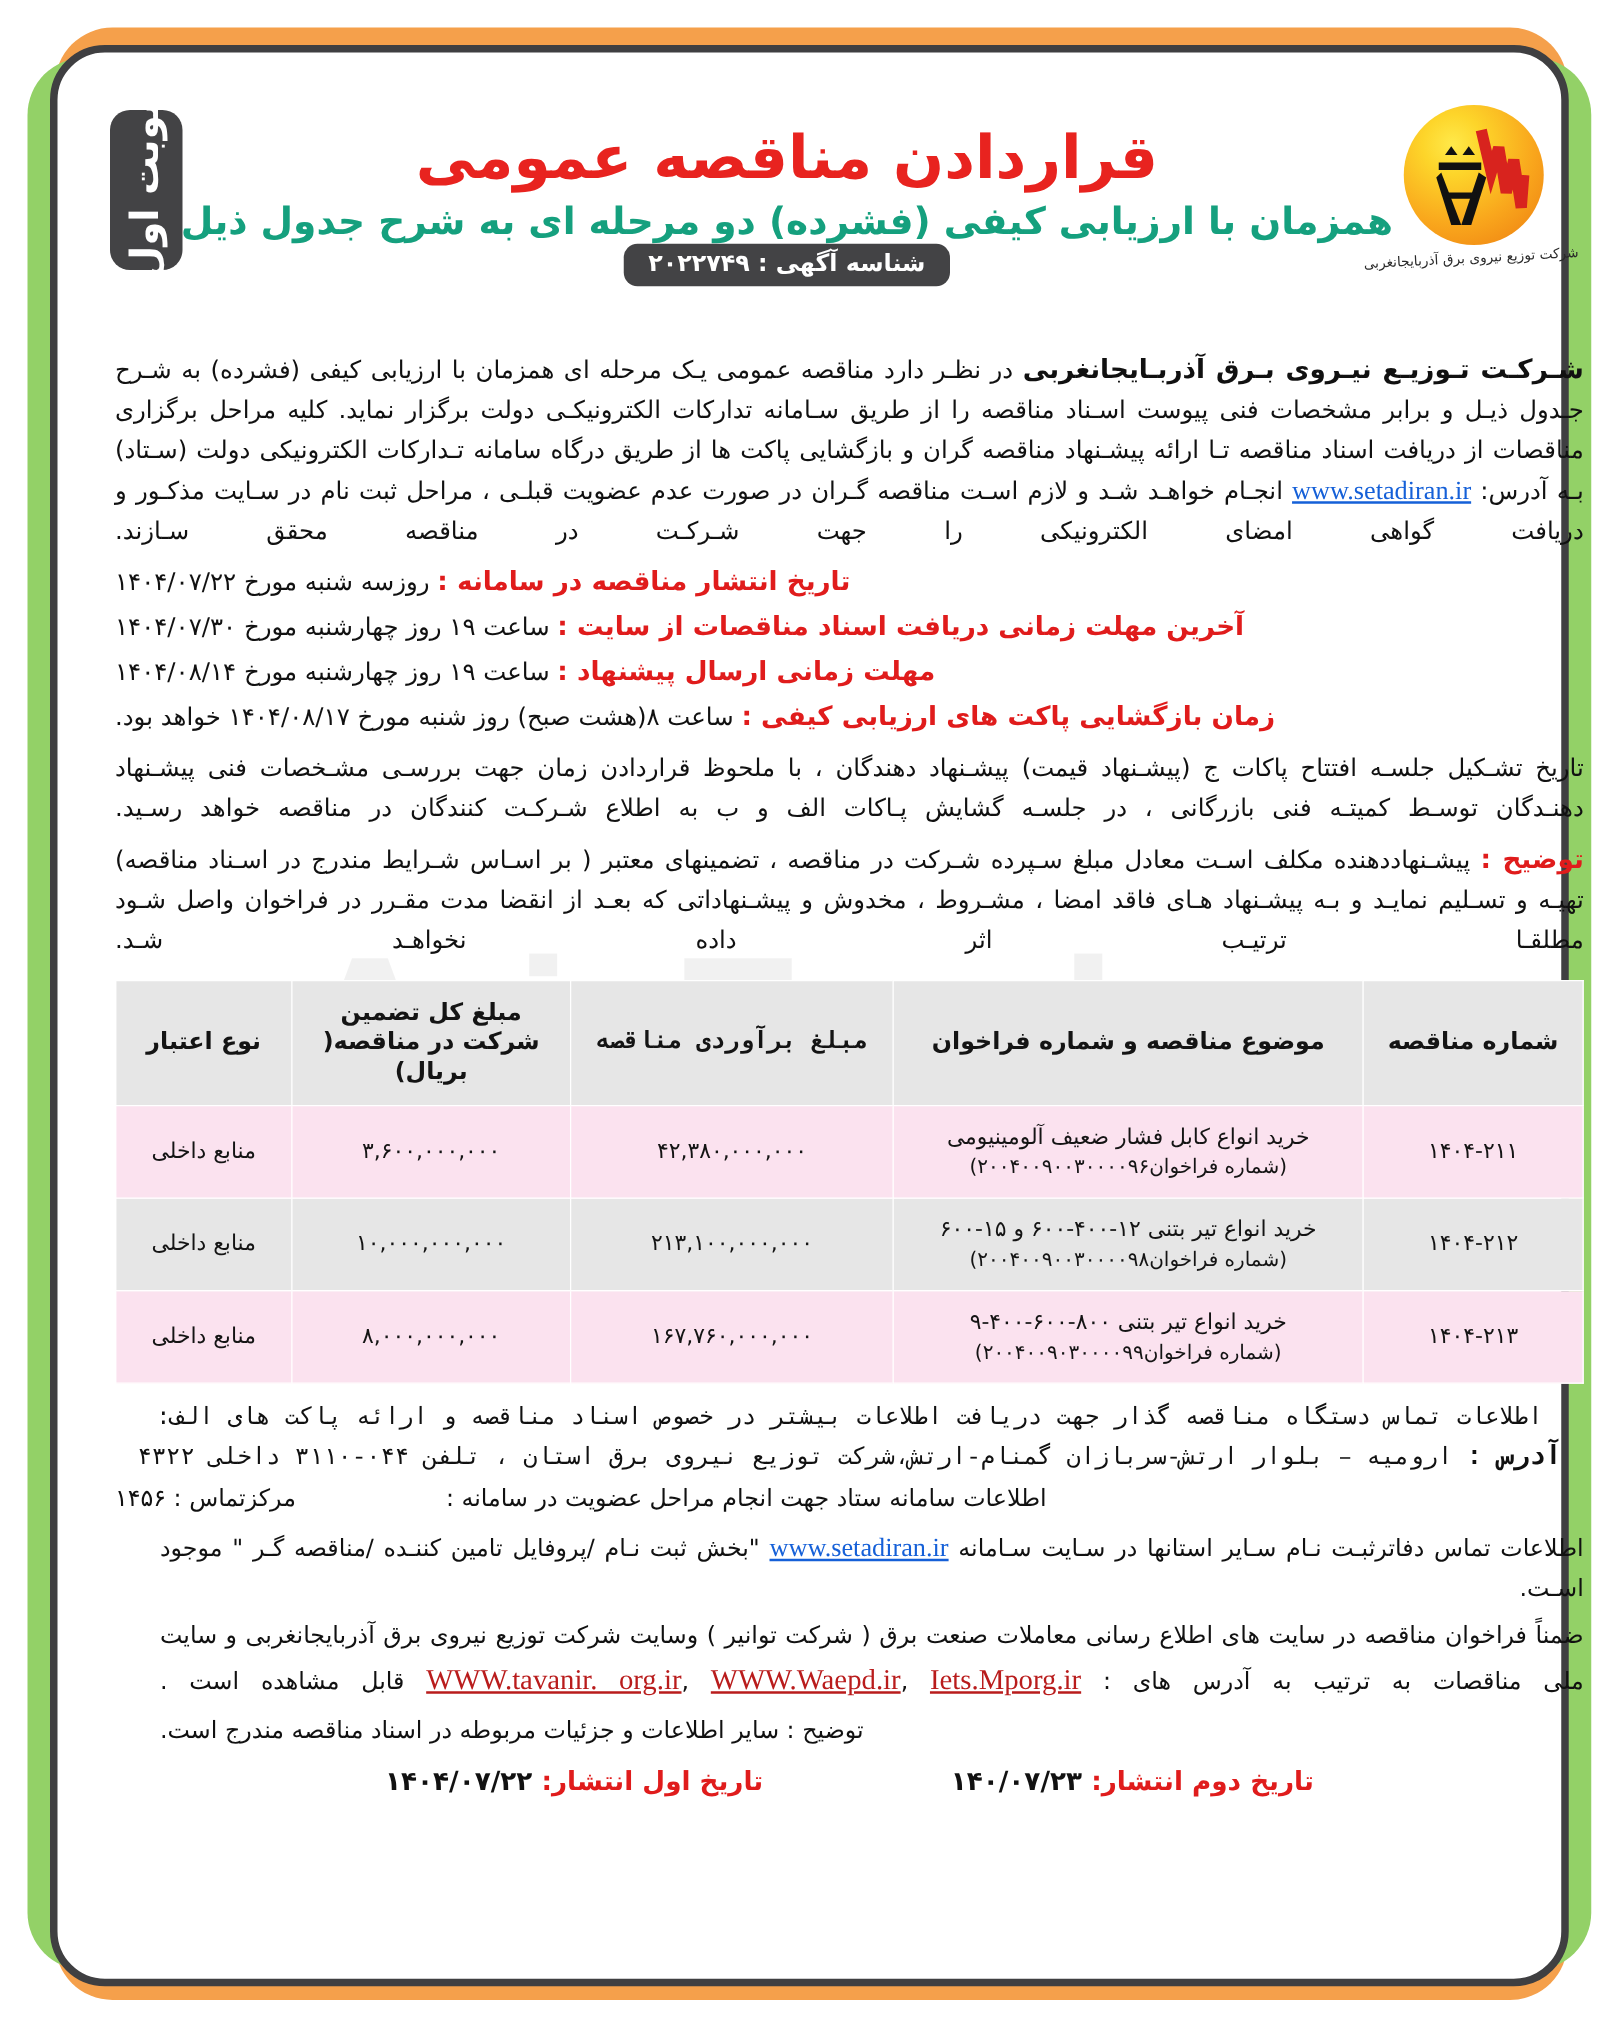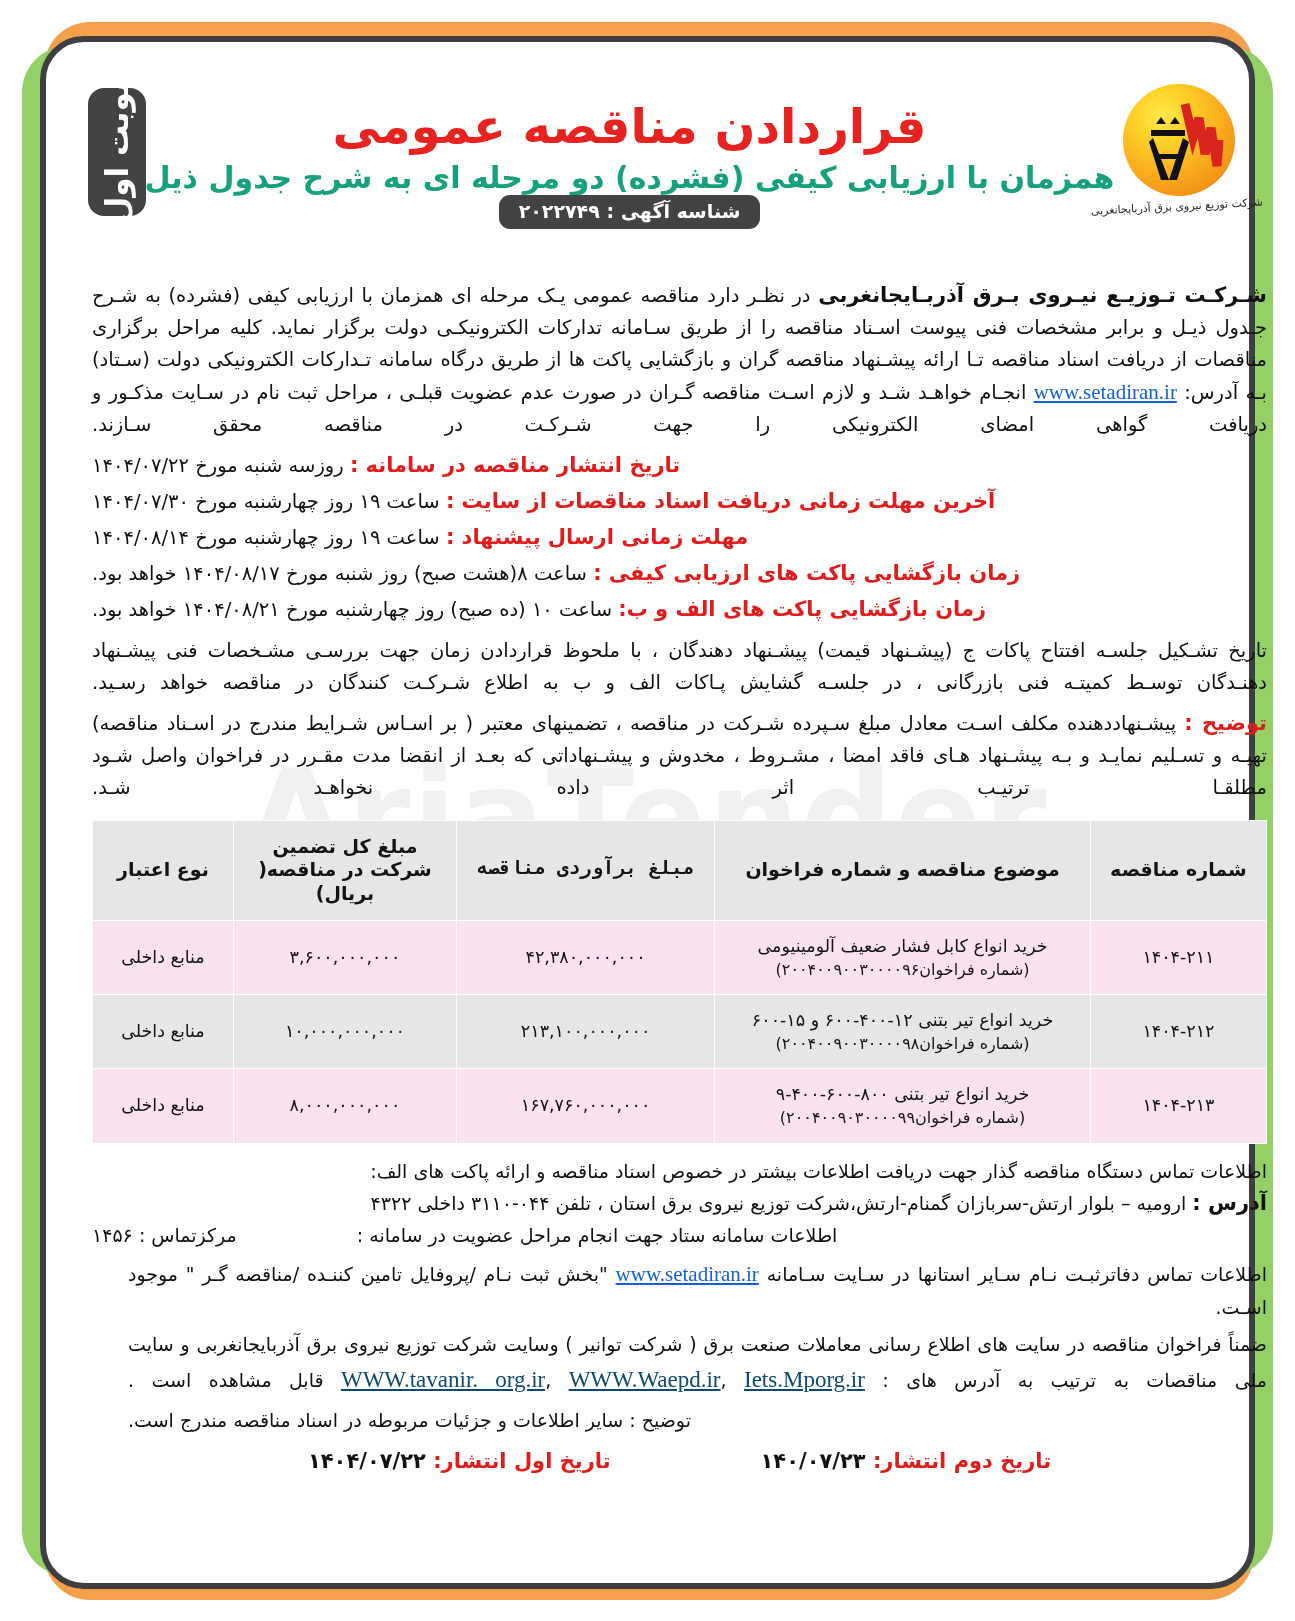--- a/index.html
+++ b/index.html
@@ -177,21 +177,21 @@
     font-weight: bold;
     font-size: 21px;
   }
   .link {
     color: #1560d8;
     text-decoration: underline;
     font-family: "Liberation Serif", serif;
     font-size: 21px;
   }
   .link-serif {
-    color: #0c4a6e;
+    color: #b91c1c;
     font-family: "Liberation Serif", serif;
     font-size: 23px;
   }
 
   
   .date-line {
     font-size: 19.5px;
     line-height: 1.72;
     color: #111111;
     text-align: left;
@@ -253,21 +253,21 @@
   .col-credit { width: 12%; }
   .subj-line2 { font-size: 16px; }
 
   
   .contact {
     margin-top: 12px;
     font-size: 19px;
     line-height: 1.62;
     color: #111111;
   }
-  .contact .row-r { text-align: right; }
+  .contact .row-r { text-align: center; font-family: Liberation Mono, monospace; }
   .contact .lbl-b { font-weight: bold; font-size: 21px; }
   .contact .row-split {
     display: flex;
     justify-content: flex-end;
     gap: 120px;
     direction: rtl;
   }
 
   .tail {
     margin-top: 6px;
@@ -351,24 +351,20 @@
           <span class="lbl">آخرین مهلت زمانی دریافت اسناد مناقصات از سایت :</span>
           <span>ساعت ۱۹ روز چهارشنبه  مورخ ۱۴۰۴/۰۷/۳۰</span>
         </div>
         <div class="date-line">
           <span class="lbl">مهلت زمانی ارسال پیشنهاد :</span>
           <span>ساعت ۱۹  روز چهارشنبه مورخ ۱۴۰۴/۰۸/۱۴</span>
         </div>
         <div class="date-line">
           <span class="lbl">زمان بازگشایی پاکت های ارزیابی کیفی :</span>
           <span>ساعت ۸(هشت  صبح) روز شنبه مورخ ۱۴۰۴/۰۸/۱۷  خواهد بود.</span>
-        </div>
-        <div class="date-line">
-          <span class="lbl">زمان بازگشایی پاکت های الف و ب:</span>
-          <span>ساعت ۱۰ (ده صبح) روز  چهارشنبه مورخ ۱۴۰۴/۰۸/۲۱  خواهد بود.</span>
         </div>
       </div>
 
       <div class="para">تاریخ تشـکیل جلسـه افتتاح پاکات ج (پیشـنهاد قیمت) پیشـنهاد دهندگان ، با ملحوظ قراردادن زمان جهت بررسـی مشـخصات فنی پیشـنهاد دهنـدگان توسـط کمیتـه فنی بازرگانی ، در جلسـه گشایش پـاکات الف و ب به اطلاع شـرکـت کنندگان در مناقصه خواهد رسـید.</div>
 
       <div class="para">
         <span class="lbl-red">توضیح :</span>
         <span>پیشـنهاددهنده مکلف اسـت معادل مبلغ سـپرده شـرکت در مناقصه ، تضمینهای معتبر ( بر اسـاس شـرایط مندرج در اسـناد مناقصه) تهیـه و تسـلیم نمایـد و بـه پیشـنهاد هـای فاقد امضا ، مشـروط ، مخدوش و پیشـنهاداتی که بعـد از انقضا مدت مقـرر در فراخوان واصل شـود مطلقـا ترتیـب اثر داده نخواهـد شـد.</span>
       </div>
 

